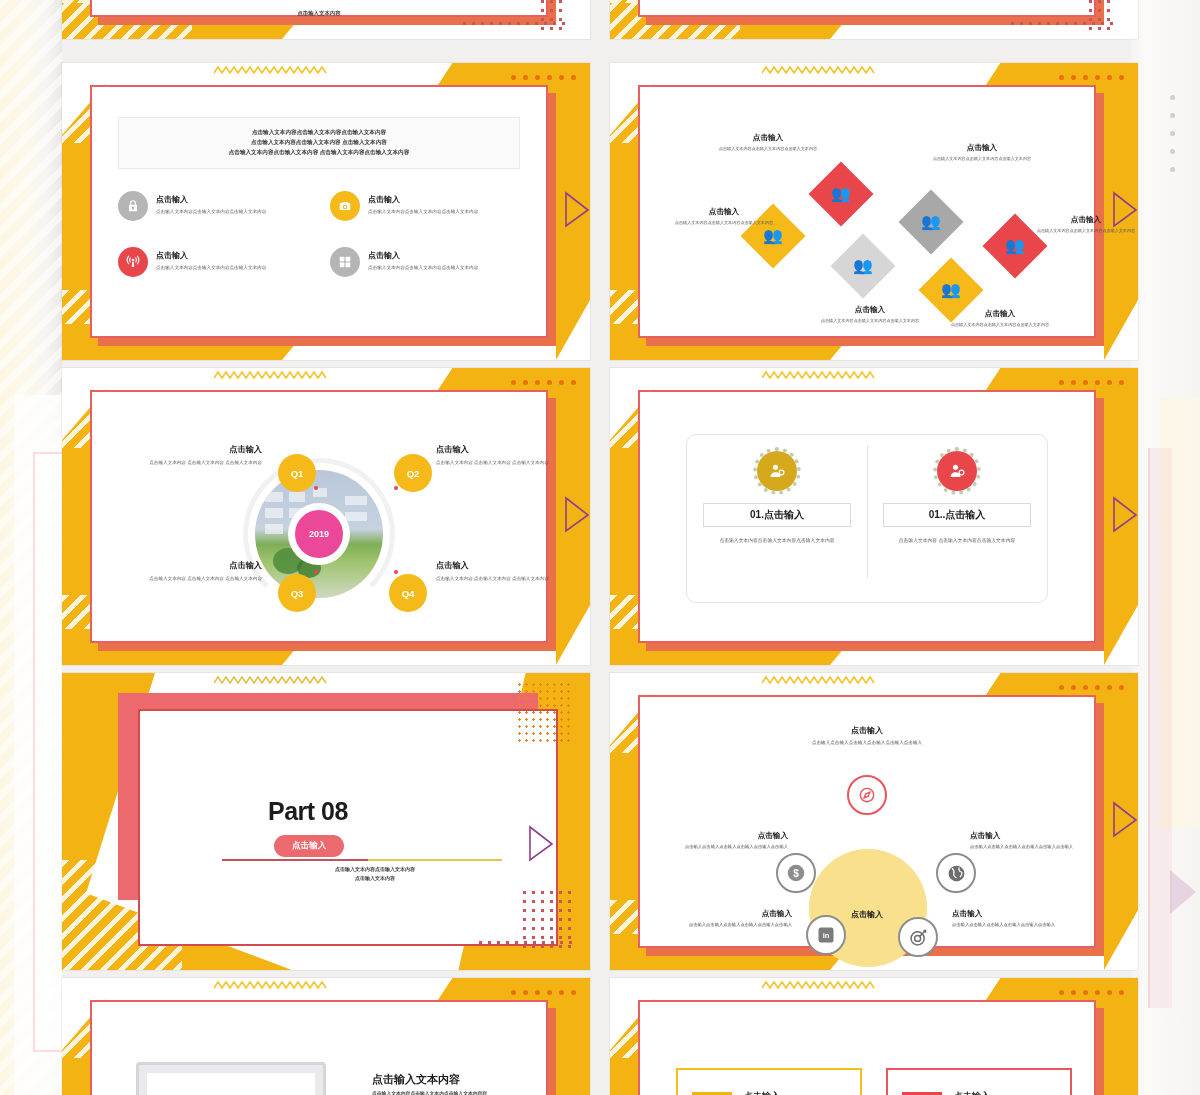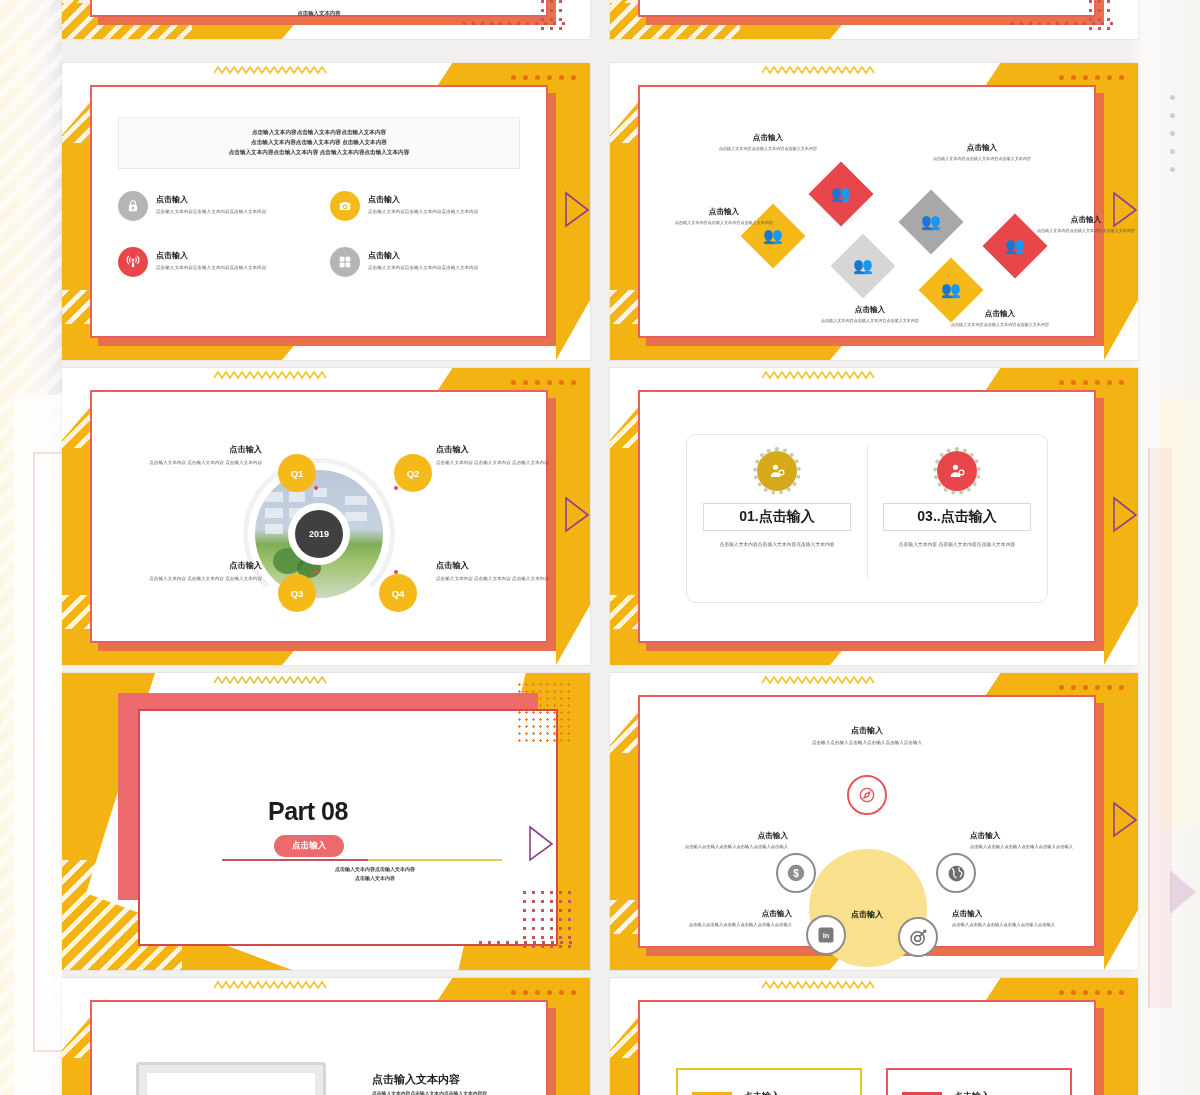--- a/index.html
+++ b/index.html
@@ -178,21 +178,21 @@
     position:absolute; left:50%; top:50%; width:152px;height:152px;
     margin-left:-76px;margin-top:-76px; border-radius:50%;
     border:5px solid #f1f1f1; border-bottom-color:transparent;
   }
   .s3-center {
     position:absolute; left:50%; top:50%; width:62px;height:62px;
     margin-left:-31px;margin-top:-31px;border-radius:50%;
     background:#fff; display:flex;align-items:center;justify-content:center;
   }
   .s3-center i {
-    width:48px;height:48px;border-radius:50%;background:#404040;
+    width:48px;height:48px;border-radius:50%;background:#ec4899;
     display:flex;align-items:center;justify-content:center;
     color:#fff;font-size:9px;font-weight:bold;font-style:normal;
   }
   .s3-q {
     position:absolute; width:38px;height:38px;border-radius:50%;background:#F5B919;
     display:flex;align-items:center;justify-content:center;
     color:#fff;font-size:9.5px;font-weight:bold;
   }
   .s3-dot { position:absolute; width:4px;height:4px;border-radius:50%;background:#E8464B; }
   .s3-lab { position:absolute; width:130px; }
@@ -214,21 +214,21 @@
     width:40px;height:40px;border-radius:50%;margin:0 auto;
     display:flex;align-items:center;justify-content:center;color:#fff;
     position:relative;
   }
   .s4-badge::after {
     content:""; position:absolute; inset:-4px; border-radius:50%;
     border:4px dotted rgba(150,160,110,.55);
   }
   .s4-title {
     margin:12px 6px 0; border:1px solid #dcdad8; padding:4px 2px;
-    font-size:14px;font-weight:bold;color:#1c1c1c;
+    font-size:10px;font-weight:bold;color:#1c1c1c;
   }
   .s4-desc { margin-top:10px; font-size:4.8px;color:#555;line-height:1.6; }
   .s4-ellip { margin-top:14px; font-size:4.6px; color:#b9b6b3; letter-spacing:1px;}
 
   
   .p2-outer {
     position:absolute; left:56px; top:20px; right:52px; bottom:70px;
     background:#EC6A6E;
   }
   .p2-inner {
@@ -575,21 +575,21 @@
           <div style="position:absolute;left:42px;top:88px;width:24px;height:20px;border-radius:50%;background:#3f7a30;opacity:.8;"></div>
         </div>
         <div class="s3-ringtop" style="left:50%; top:142px;"></div>
         <div class="s3-center" style="left:50%; top:142px;">
           <i>2019</i>
         </div>
 
         <div class="s3-q" style="left:186px; top:62px;">Q1</div>
         <div class="s3-q" style="left:302px; top:62px;">Q2</div>
         <div class="s3-q" style="left:186px; top:182px;">Q3</div>
-        <div class="s3-q" style="left:287px; top:182px;">Q4</div>
+        <div class="s3-q" style="left:297px; top:182px;">Q4</div>
 
         <div class="s3-dot" style="left:222px; top:94px;"></div>
         <div class="s3-dot" style="left:302px; top:94px;"></div>
         <div class="s3-dot" style="left:222px; top:178px;"></div>
         <div class="s3-dot" style="left:302px; top:178px;"></div>
 
         <div class="s3-lab" style="left:40px; top:52px; text-align:right;">
           <div class="t">点击输入</div>
           <div class="d">点击输入文本内容 点击输入文本内容 点击输入文本内容</div>
         </div>
@@ -651,21 +651,21 @@
 
 
             <div class="s4-col">
               <div class="s4-badge" style="background:#E8464B">
                 <svg width="18" height="18" viewBox="0 0 24 24" fill="#fff">
                     <circle cx="10" cy="7" r="3.4"></circle>
                     <path d="M3.5 20c0-3.6 2.9-6.2 6.5-6.2s6.5 2.6 6.5 6.2z"></path>
                     <circle cx="18" cy="14" r="3.2" fill="none" stroke="#fff" stroke-width="1.6"></circle>
                   </svg>
               </div>
-              <div class="s4-title">03..点击输入</div>
+              <div class="s4-title">01..点击输入</div>
               <div class="s4-desc">点击输入文本内容 点击输入文本内容点击输入文本内容</div>
             </div>
 
           </div>
         </div>
       </div>
     </div>
 
     <div class="slide col-l r3">
       <div class="p2-left-yellow"></div>

